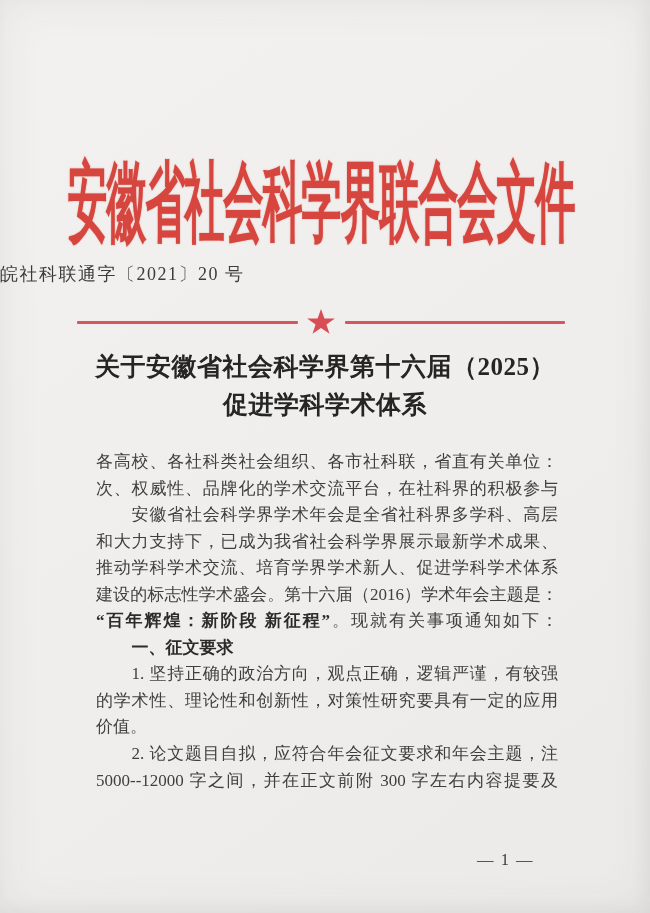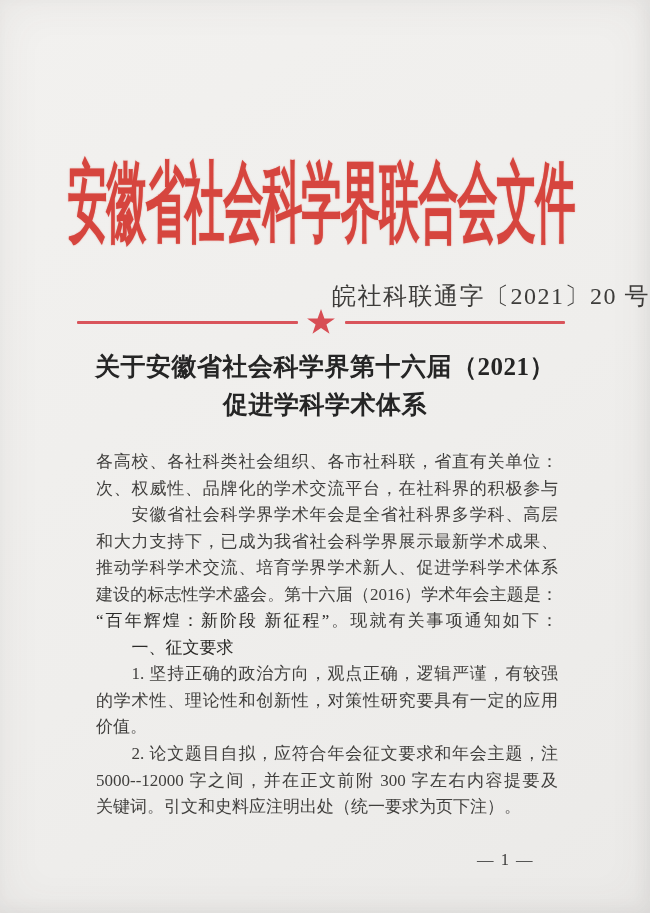--- a/index.html
+++ b/index.html
@@ -43,25 +43,25 @@
     color: #d6453e;
     white-space: nowrap;
     transform: scaleY(2.18);
     transform-origin: center center;
     text-shadow: 0 0 1px rgba(214,69,62,0.55);
   }
 
   
   .doc-number {
     position: absolute;
-    top: 280px;
+    top: 262px;
     left: 0;
     right: 0;
-    text-align: right;
-    font-size: 24px;
+    text-align: left;
+    font-size: 18px;
     letter-spacing: 1.5px;
     color: #3d3c3a;
   }
 
   
   .divider {
     position: absolute;
     top: 309px;
     left: 77px;
     width: 488px;
@@ -107,21 +107,21 @@
     color: #403f3d;
   }
   .bline {
     height: 26.55px;
     line-height: 26.55px;
     text-align: justify;
     white-space: nowrap; 
   }
   .bline.j { text-align-last: justify; white-space: normal; }
   .bline.ind { text-indent: 35.6px; }
-  .seg.bold { font-weight: normal; color: #2c2b29; }
+  .seg.bold { font-weight: bold; color: #2c2b29; }
 
   
   .page-number {
     position: absolute;
     top: 850px;
     right: 116px;
     font-size: 16.5px;
     letter-spacing: 1.5px;
     color: #3a3938;
   }
@@ -137,36 +137,35 @@
 
   <div class="doc-number">皖社科联通字〔2021〕20 号</div>
 
   <div class="divider">
     <span class="d-line"></span>
     <span class="d-star"></span>
     <span class="d-line"></span>
   </div>
 
   <div class="doc-title">
-    <div>关于安徽省社会科学界第十六届（2021）</div>
+    <div>关于安徽省社会科学界第十六届（2025）</div>
     <div>促进学科学术体系</div>
   </div>
 
   <div class="body-text" id="body-lines">
       <div class="bline j"><span class="seg">各高校、各社科类社会组织、各市社科联，省直有关单位：</span></div>
       <div class="bline j"><span class="seg">次、权威性、品牌化的学术交流平台，在社科界的积极参与</span></div>
       <div class="bline j ind"><span class="seg">安徽省社会科学界学术年会是全省社科界多学科、高层</span></div>
       <div class="bline j"><span class="seg">和大力支持下，已成为我省社会科学界展示最新学术成果、</span></div>
       <div class="bline j"><span class="seg">推动学科学术交流、培育学界学术新人、促进学科学术体系</span></div>
       <div class="bline j"><span class="seg">建设的标志性学术盛会。第十六届（2016）学术年会主题是：</span></div>
       <div class="bline j"><span class="seg bold">“百年辉煌：新阶段 新征程”</span><span class="seg">。现就有关事项通知如下：</span></div>
       <div class="bline ind"><span class="seg bold">一、征文要求</span></div>
       <div class="bline j ind"><span class="seg">1. 坚持正确的政治方向，观点正确，逻辑严谨，有较强</span></div>
       <div class="bline j"><span class="seg">的学术性、理论性和创新性，对策性研究要具有一定的应用</span></div>
       <div class="bline"><span class="seg">价值。</span></div>
       <div class="bline j ind"><span class="seg">2. 论文题目自拟，应符合年会征文要求和年会主题，注</span></div>
       <div class="bline j"><span class="seg">5000--12000 字之间，并在正文前附 300 字左右内容提要及</span></div>
-      <div class="bline"><span class="seg">关键词。引文和史料应注明出处（统一要求为页下注）。</span></div>
     </div>
 
   <div class="page-number">— 1 —</div>
 
 </div>
 
 </body></html>

